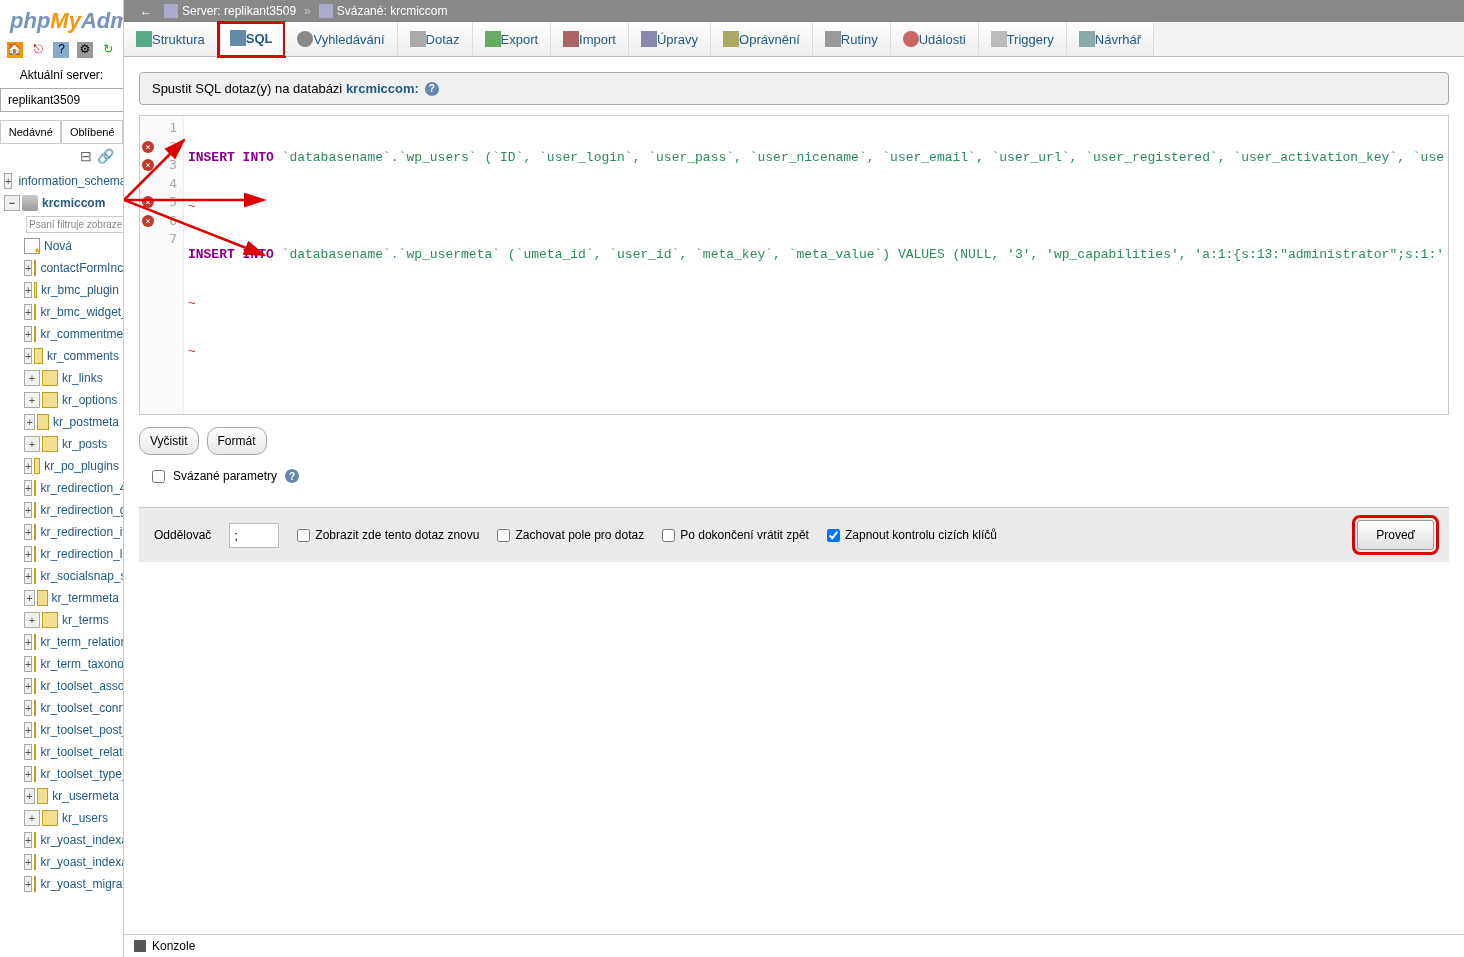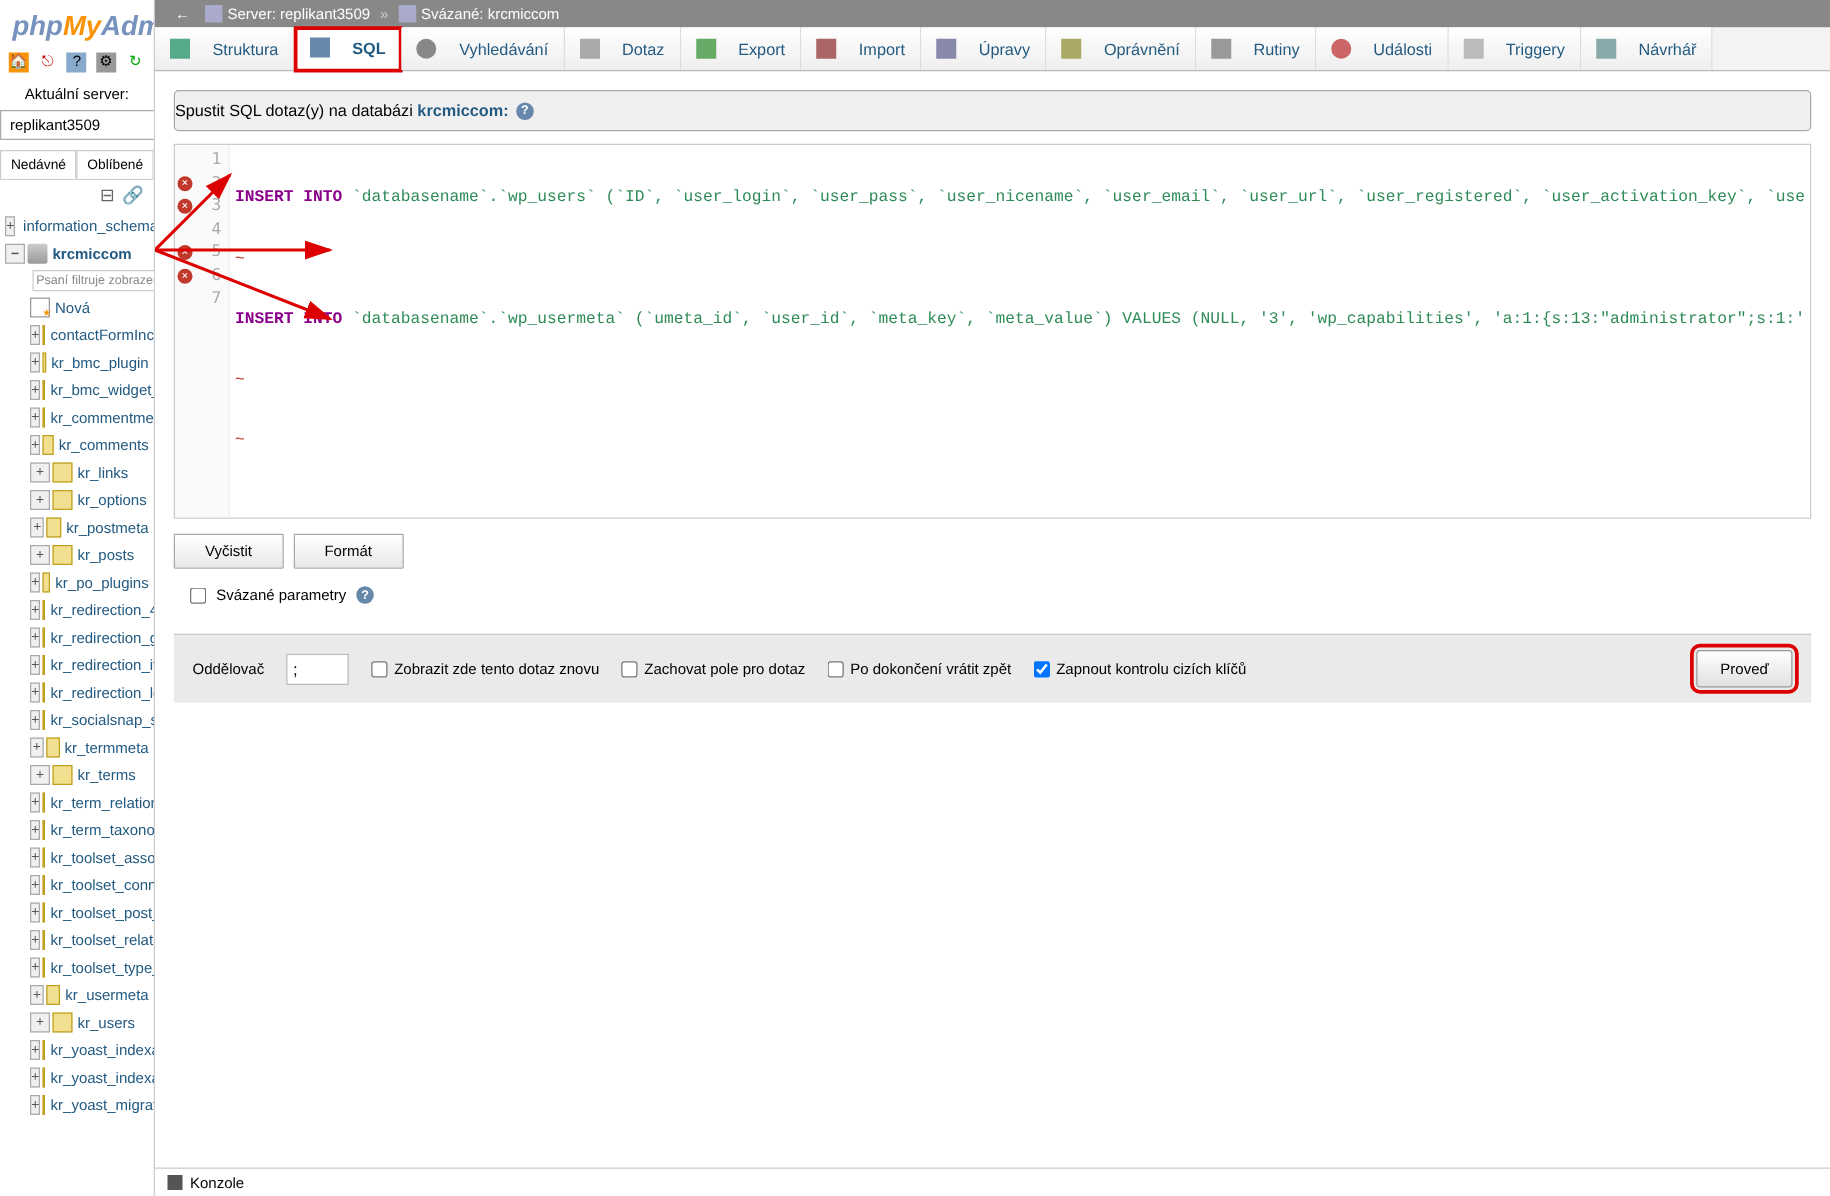--- a/index.html
+++ b/index.html
@@ -38,55 +38,55 @@
 
 
 .main { flex: 1; display: flex; flex-direction: column; background: #fff; position: relative; }
 .breadcrumb { background: #888; color: #fff; padding: 4px 10px; font-size: 12px; display: flex; align-items: center; }
 .breadcrumb a { color: #fff; text-decoration: none; }
 .breadcrumb .arrow { margin-left: 6px; cursor: pointer; }
 .breadcrumb .sep { margin: 0 8px; color: #ccc; }
 .breadcrumb-icon { width: 14px; height: 14px; margin-right: 4px; display: inline-block; background: #aac; }
 
 .topmenu { display: flex; background: #f3f3f3; border-bottom: 1px solid #bbb; padding: 0; }
-.topmenu-item { padding: 8px 12px; display: flex; align-items: center; gap: 18px; font-size: 13px; color: #235a81; cursor: pointer; border-right: 1px solid #ddd; background: linear-gradient(#fff, #eee); }
+.topmenu-item { padding: 8px 12px; display: flex; align-items: center; gap: 0; font-size: 13px; color: #235a81; cursor: pointer; border-right: 1px solid #ddd; background: linear-gradient(#fff, #eee); }
 .topmenu-item.active { background: #fff; border-bottom: 3px solid #fff; margin-bottom: -1px; font-weight: bold; }
 .topmenu-item.highlighted { outline: 3px solid #d00; outline-offset: -2px; }
 .topmenu-icon { width: 16px; height: 16px; display: inline-block; }
 .ic-structure { background: #5a8; }
 .ic-sql { background: #68a; }
 .ic-search { background: #888; border-radius: 50%; }
 .ic-query { background: #aaa; }
 .ic-export { background: #6a6; }
 .ic-import { background: #a66; }
 .ic-ops { background: #88a; }
 .ic-priv { background: #aa6; }
 .ic-routine { background: #999; }
 .ic-event { background: #c66; border-radius: 50%; }
 .ic-trigger { background: #bbb; }
 .ic-designer { background: #8aa; }
 
 .content { padding: 15px; flex: 1; overflow: auto; position: relative; }
-.fieldset-title { border: 1px solid #aaa; border-radius: 4px; padding: 8px 0; background: #f0f0f0; font-size: 13px; margin-bottom: 10px; display: flex; align-items: center; gap: 6px; }
+.fieldset-title { border: 1px solid #aaa; border-radius: 4px; padding: 8px 12px; background: #f0f0f0; font-size: 13px; margin-bottom: 10px; display: flex; align-items: center; gap: 6px; }
 .fieldset-title b { color: #235a81; }
 .help-icon { width: 14px; height: 14px; border-radius: 50%; background: #68a; color: #fff; display: inline-flex; align-items: center; justify-content: center; font-size: 10px; font-weight: bold; cursor: pointer; }
 
 .editor-wrap { border: 1px solid #ccc; height: 300px; display: flex; font-family: monospace; font-size: 13px; background: #fff; overflow: auto; }
 .gutter { width: 44px; background: #fafafa; border-right: 1px solid #eee; text-align: right; color: #aaa; padding-top: 3px; }
 .gutter-line { height: 18.5px; line-height: 18.5px; padding-right: 6px; position: relative; }
 .error-marker { position: absolute; left: 2px; top: 3px; width: 12px; height: 12px; background: #c0392b; border-radius: 50%; color: #fff; font-size: 9px; line-height: 12px; text-align: center; }
 .code-area { flex: 1; padding: 3px 4px; white-space: pre; overflow: visible; }
 .code-line { height: 18.5px; line-height: 18.5px; font-family: Liberation Mono, monospace; }
 .kw { color: #8b008b; font-weight: bold; }
 .str { color: #a52a2a; }
 .id { color: #2e8b57; }
 .tilde { color: #c0392b; }
 
 .editor-buttons { margin-top: 12px; display: flex; gap: 8px; }
-.btn { padding: 6px 24px; border: 1px solid #aaa; background: linear-gradient(#fff, #e8e8e8); border-radius: 1px; font-size: 12px; cursor: pointer; }
+.btn { padding: 6px 10px; border: 1px solid #aaa; background: linear-gradient(#fff, #e8e8e8); border-radius: 11px; font-size: 12px; cursor: pointer; }
 
 .bind-params { margin-top: 14px; display: flex; align-items: center; gap: 8px; font-size: 12px; padding-left: 13px; }
 
 .bottom-bar { background: #eaeaea; border-top: 1px solid #ccc; padding: 12px 15px; display: flex; align-items: center; gap: 18px; font-size: 12px; margin-top: 24px; }
 .bottom-bar label { display: flex; align-items: center; gap: 5px; }
 .delim-input { width: 50px; padding: 4px; border: 1px solid #bbb; background: #fff; }
 .execute-btn { margin-left: auto; padding: 7px 18px; border: 1px solid #999; background: linear-gradient(#fff,#e0e0e0); border-radius: 3px; font-size: 12px; cursor: pointer; }
 .execute-btn.highlighted { outline: 3px solid #d00; outline-offset: 2px; }
 
 .console-bar { position: absolute; bottom: 0; left: 0; right: 0; background: #fff; border-top: 1px solid #ccc; padding: 4px 10px; font-size: 12px; display: flex; align-items: center; gap: 6px; cursor: pointer; }

